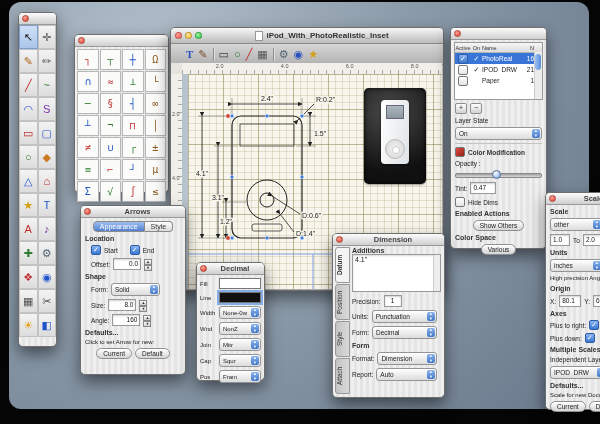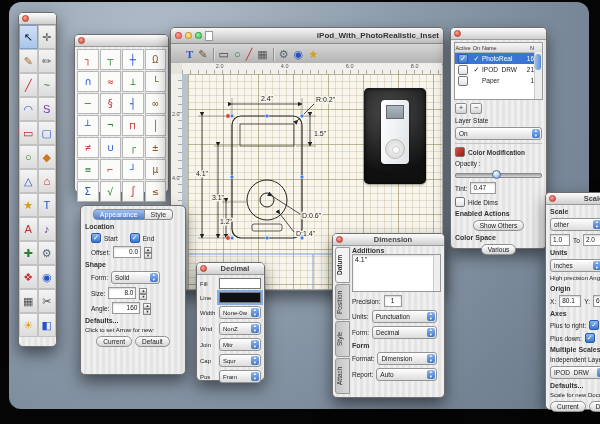--- a/index.html
+++ b/index.html
@@ -51,21 +51,21 @@
   .tg{font-size:11px;line-height:11px;}
   
   .lib-grid{display:grid;grid-template-columns:repeat(4,1fr);gap:1px;padding:2px;}
   .lcell{height:19px;display:flex;align-items:center;justify-content:center;background:#fbfbf9;
          border:1px solid #b8b8b8;font-family:"DejaVu Sans Mono",monospace;font-size:10px;}
   
   .docwin{background:linear-gradient(#cbcbcb,#a9a9a9);}
   .doc-tb{height:15px;background:linear-gradient(#f6f6f6,#bcbcbc);border-bottom:1px solid #8a8a8a;
           border-radius:4px 4px 0 0;display:flex;align-items:center;padding:0 4px;gap:3px;}
   .light{width:7px;height:7px;border-radius:50%;box-sizing:border-box;border:1px solid rgba(0,0,0,.25);}
-  .doc-title{flex:1;display:flex;align-items:center;justify-content:space-between;gap:3px;font-size:8px;font-weight:bold;color:#333;white-space:nowrap;overflow:hidden;}
+  .doc-title{flex:1;display:flex;align-items:center;justify-content:center;gap:3px;font-size:8px;font-weight:bold;color:#333;white-space:nowrap;overflow:hidden;}
   .proxy{width:6px;height:8px;background:#fff;border:1px solid #999;}
   .doc-toolbar{height:20px;display:flex;align-items:center;gap:5px;padding:0 8px;border-bottom:1px solid #8f8f8f;
                background:linear-gradient(#d6d6d6,#b2b2b2);}
   .tbicon{font-size:11px;line-height:11px;}
   .tbsep{width:1px;height:13px;background:#8f8f8f;box-shadow:1px 0 0 #ddd;}
   .ruler-top{position:absolute;left:11px;top:35px;right:1px;height:11px;background:#f0efe9;border-bottom:1px solid #9a9a9a;
     background-image:repeating-linear-gradient(90deg,#aaa 0 1px,transparent 1px 8px);background-position:0 100%;background-size:100% 4px;background-repeat:no-repeat;}
   .ruler-top span{position:absolute;top:0;font-size:5.5px;color:#555;}
   .ruler-left{position:absolute;left:0;top:46px;width:11px;bottom:1px;background:#f0efe9;border-right:1px solid #9a9a9a;
     background-image:repeating-linear-gradient(0deg,#aaa 0 1px,transparent 1px 8px);background-position:100% 0;background-size:4px 100%;background-repeat:no-repeat;}
@@ -592,20 +592,24 @@
     <div class="row">
         <span class="lbl" style="font-size:6px;">Scale for new Document:</span>
       </div>
     <div class="row">
       <span class="abtn">Current</span>
       <span class="abtn">Default</span>
     </div>
   </div>
 
   <div class="win pin" style="left:80px;top:205px;width:104px;height:168px;">
+    <div class="tb">
+      <span class="dot"></span>
+      <span class="t">Arrows</span>
+    </div>
     <div class="tabset">
       <span class="tab first active">Appearance</span>
       <span class="tab last">Style</span>
     </div>
     <div class="row">
         <span class="sec">Location</span>
       </div>
     <div class="row" style="padding-left:6px;">
       <span class="cb checked">✓</span>
       <span class="lbl">Start</span>

